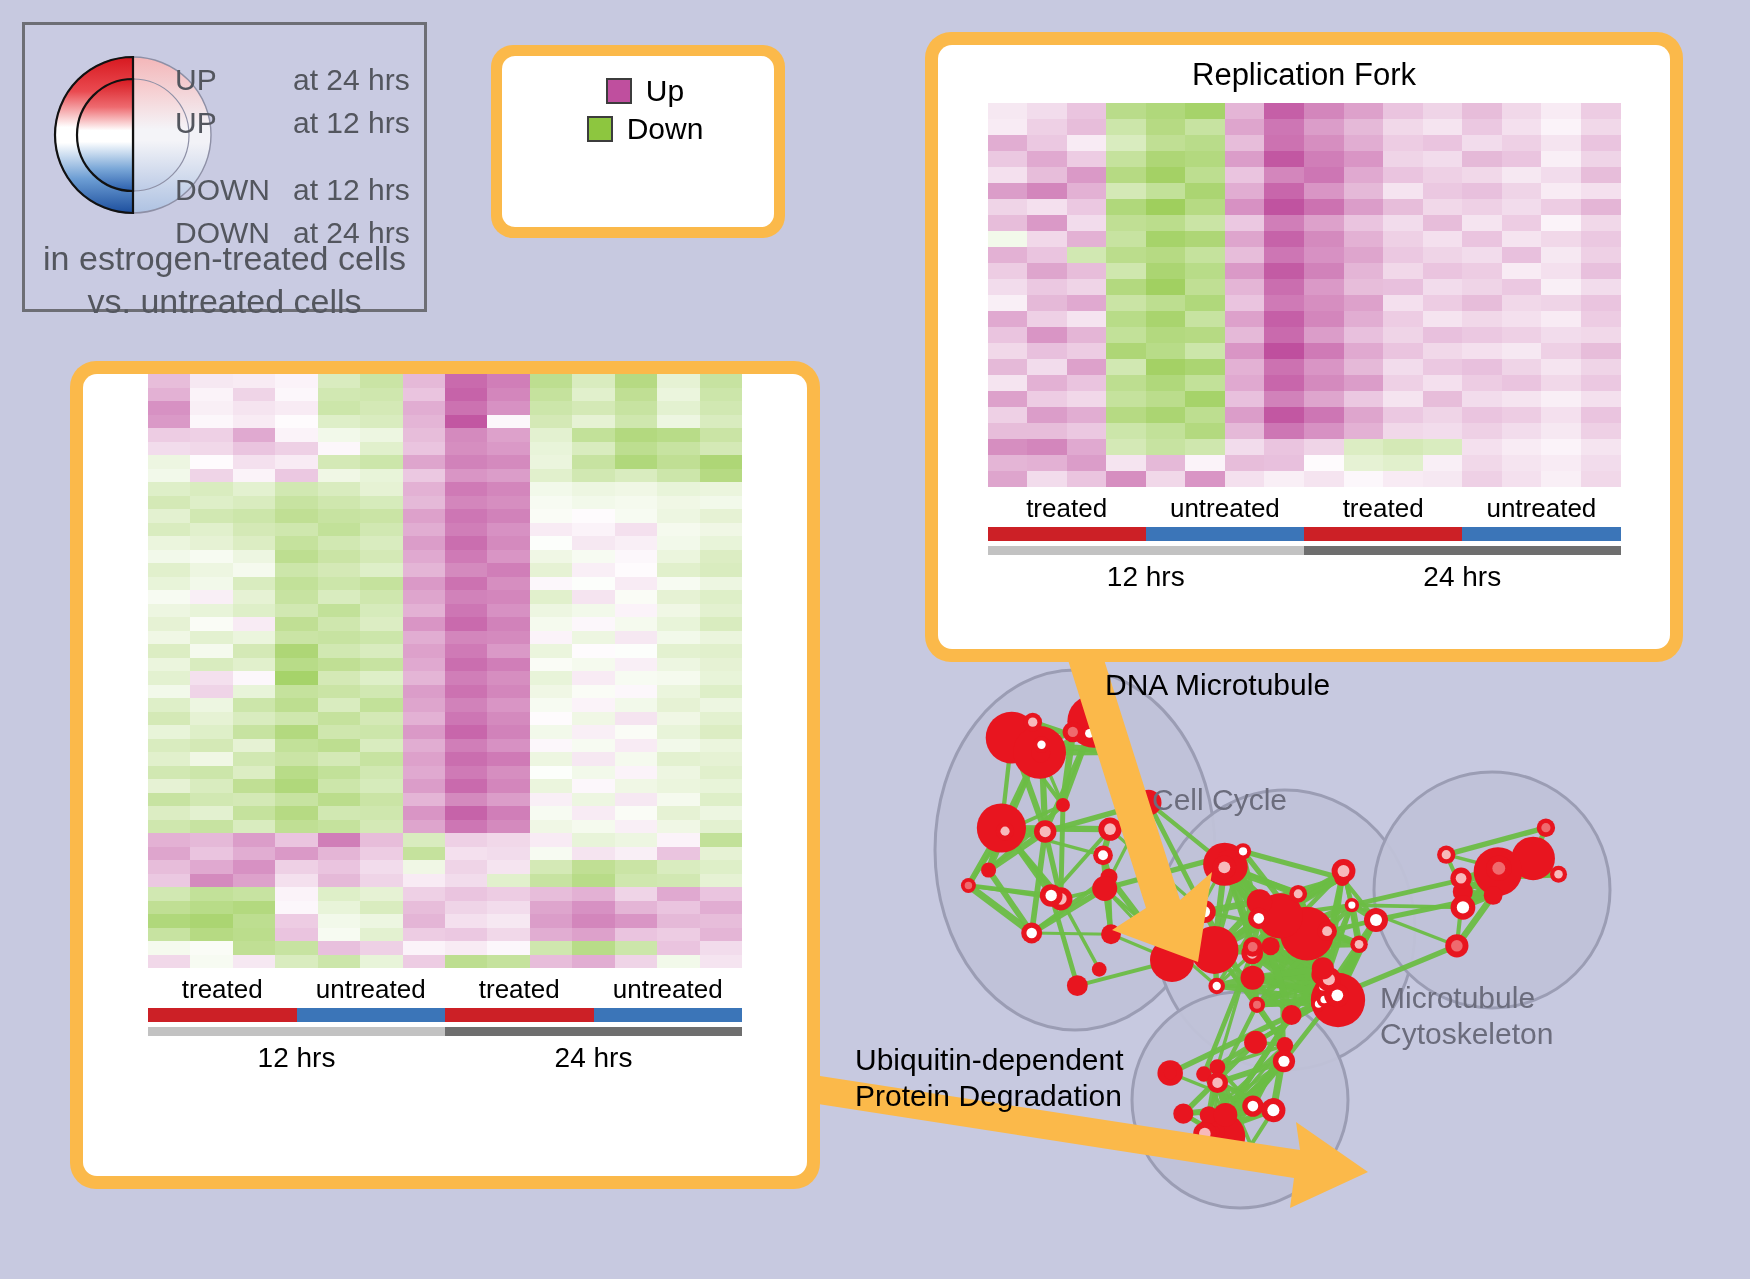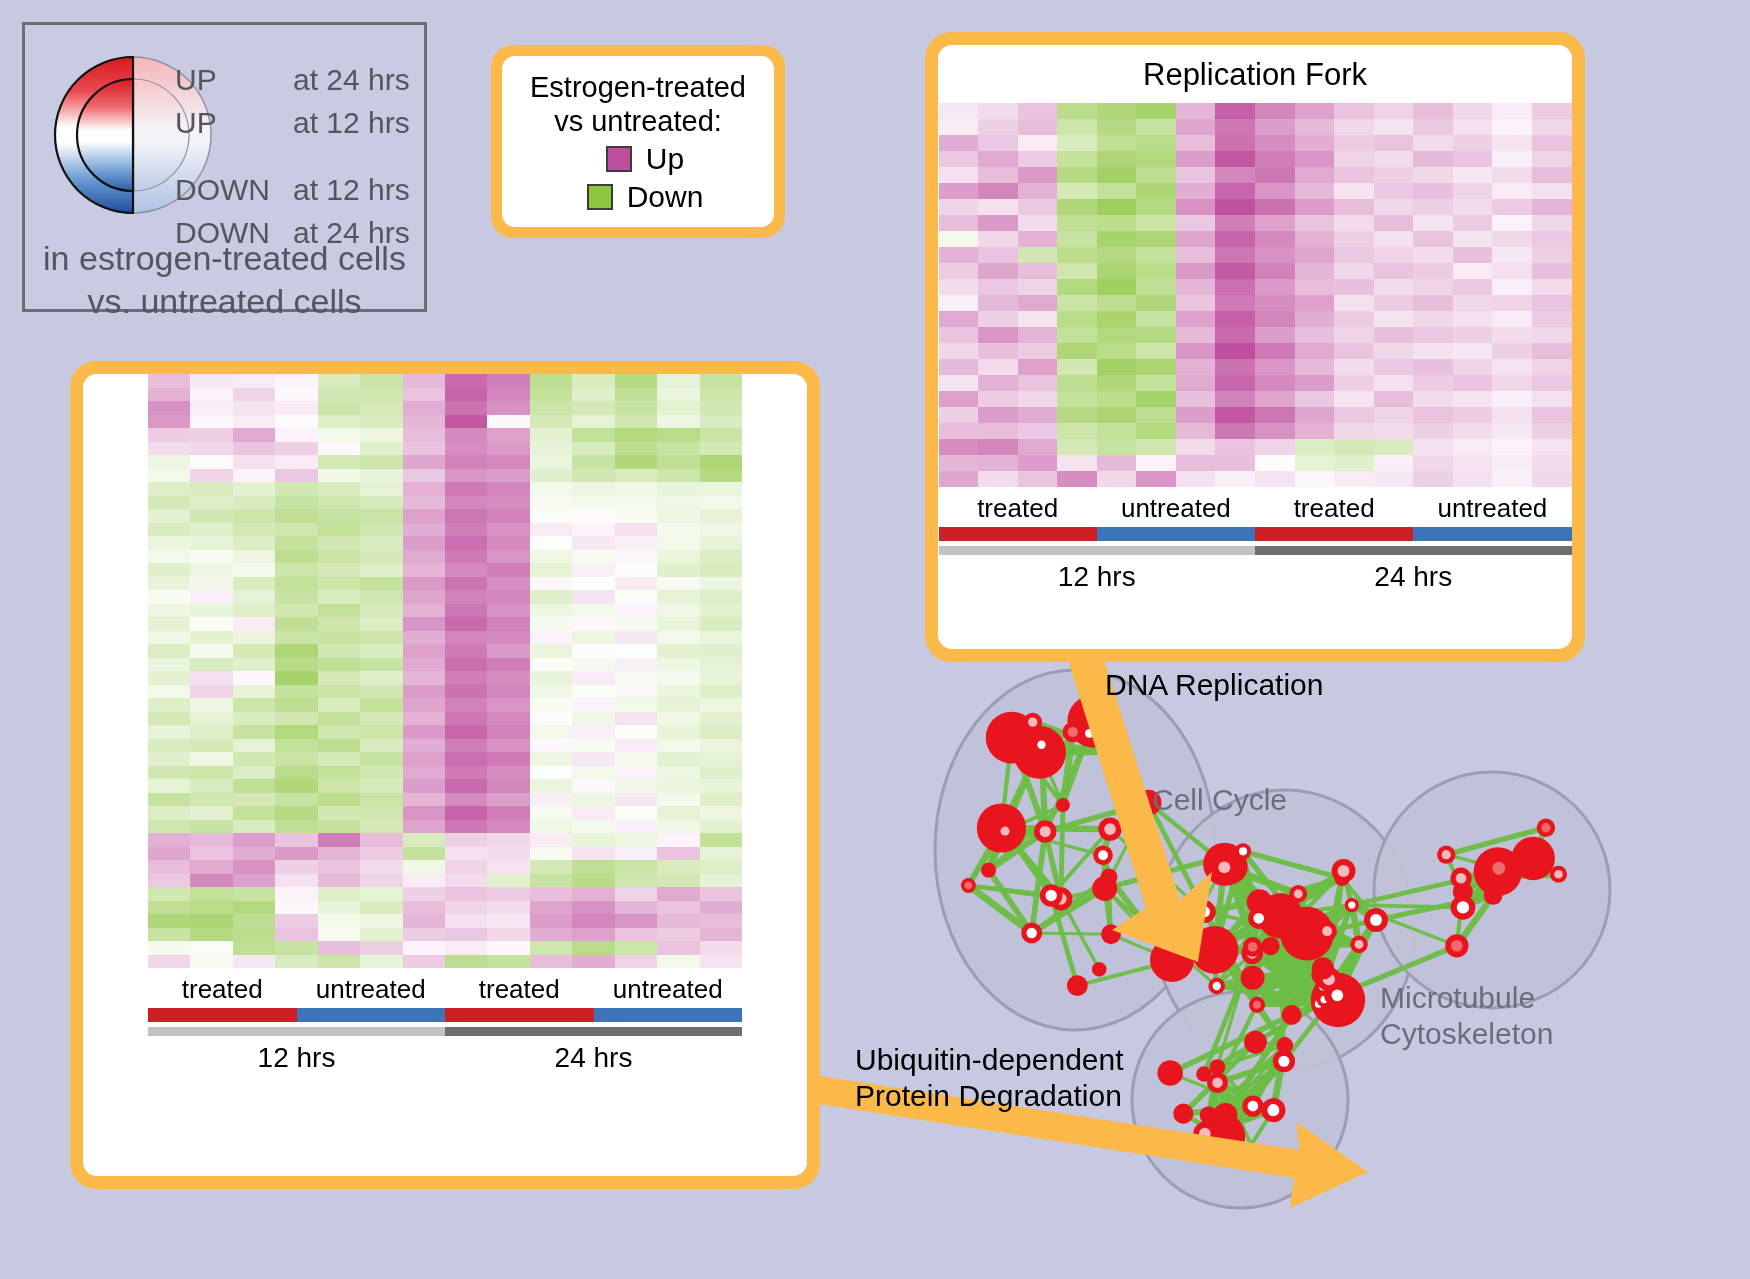--- a/index.html
+++ b/index.html
@@ -50,21 +50,21 @@
   .est-row { display: flex; align-items: center; gap: 14px; margin-top: 4px; align-self: center; margin-left: 14px; }
   .sw { width: 26px; height: 26px; border: 2px solid #3c3c3c; display: inline-block; }
   .est-lab { font-size: 30px; color: #000; }
 
   
   .panel { position: absolute; background: #fbb94a; border-radius: 26px; padding: 13px; }
   .panel-inner { width: 100%; height: 100%; background: #fff; border-radius: 14px;
                  display: flex; flex-direction: column; align-items: center; }
   .panel-title { font-size: 31px; color: #000; margin-top: 12px; margin-bottom: 10px; }
 
-  #panel-rep { left: 925px; top: 32px; width: 660px; height: 630px; z-index: 5; }
+  #panel-rep { left: 925px; top: 32px; width: 758px; height: 630px; z-index: 5; }
   #panel-apc { left: 70px; top: 361px; width: 750px; height: 828px; z-index: 5; }
 
   
   .heatmap { display: grid; width: 100%; }
   .hm-cell { width: 100%; }
 
   
   .axis-block { width: 100%; }
   .axis-row-names { display: grid; grid-template-columns: repeat(4,1fr); }
   .axis-row-names div { text-align: center; font-size: 26px; color: #000; padding: 6px 0 3px 0; }
@@ -146,22 +146,20 @@
         <span class="k-time">at 24 hrs</span>
       </div>
     </div>
 
     <div id="key-caption">in estrogen-treated cells
 vs. untreated cells</div>
   </div>
 
   <div id="estrogen-card">
     <div id="estrogen-inner">
-      <div id="estrogen-title">Estrogen-treated
-vs untreated:</div>
       <div class="est-row">
         <span class="sw" id="sw-up" style="background: rgb(191, 79, 158);"></span>
         <span class="est-lab">Up</span>
       </div>
       <div class="est-row">
         <span class="sw" id="sw-down" style="background: rgb(141, 198, 63);"></span>
         <span class="est-lab">Down</span>
       </div>
     </div>
   </div>
@@ -793,21 +791,21 @@
         </g>
         <g>
           <circle cx="352" cy="360" r="22" fill="#e8151f"></circle>
         </g>
         <g>
           <circle cx="556" cy="320" r="12" fill="#e8151f"></circle>
           <circle cx="556" cy="320" r="6" fill="#ffffff"></circle>
         </g>
       </svg>
   </div>
-  <div class="cluster-label" id="lab-dna">DNA Replication</div>
+  <div class="cluster-label" id="lab-dna">DNA Microtubule</div>
   <div class="cluster-label" id="lab-cc">Cell Cycle</div>
   <div class="cluster-label" id="lab-ub">Ubiquitin-dependent
 Protein Degradation</div>
   <div class="cluster-label" id="lab-mt">Microtubule
 Cytoskeleton</div>
 
   <svg id="arrows" width="1750" height="1279" style="position:absolute;left:0;top:0;z-index:3;pointer-events:none">
     <polygon points="1046,590 1082,590 1180,900 1212,872 1198,962 1112,930 1146,908" fill="#fbb94a"></polygon>
     <polygon points="820,1076 1300,1150 1296,1122 1368,1172 1290,1208 1294,1178 818,1104" fill="#fbb94a"></polygon>
   </svg>

